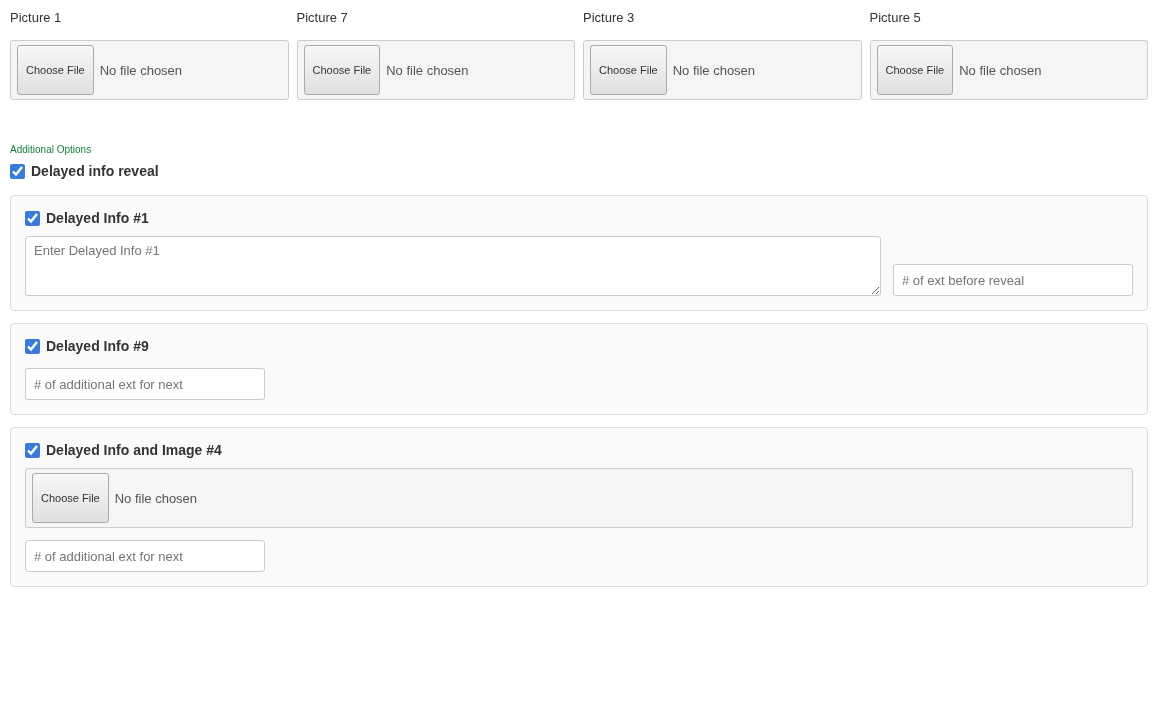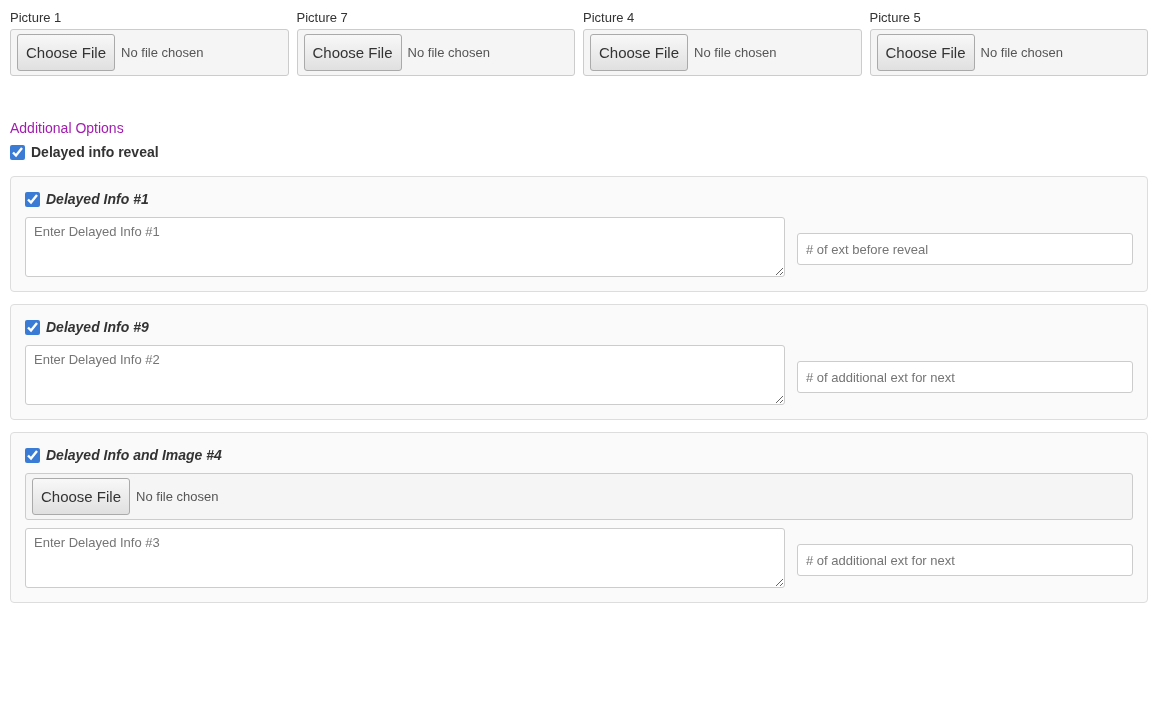--- a/index.html
+++ b/index.html
@@ -17,53 +17,53 @@
       margin-bottom: 16px;
     }
 
     .picture-col {
       flex: 1;
     }
 
     .picture-label {
       font-size: 13px;
       color: #333;
-      margin-bottom: 4px;
+      margin-bottom: 15px;
       display: block;
     }
 
     .file-input-wrapper {
       display: flex;
       align-items: center;
       border: 1px solid #ccc;
       border-radius: 3px;
       padding: 4px 6px;
       background: #f5f5f5;
       gap: 6px;
     }
 
     .choose-file-btn {
       background: linear-gradient(to bottom, #f8f8f8, #e0e0e0);
       border: 1px solid #aaa;
       border-radius: 3px;
-      padding: 9px 8px;
-      font-size: 15px;
+      padding: 18px 8px;
+      font-size: 11px;
       cursor: pointer;
       color: #333;
       white-space: nowrap;
     }
 
     .no-file-text {
       font-size: 13px;
       color: #555;
     }
 
     .additional-options-label {
-      font-size: 14px;
-      color: #a21caf;
+      font-size: 10px;
+      color: #15803d;
       margin-bottom: 8px;
       display: block;
       margin-top: 44px;
     }
 
     .delayed-info-reveal-row {
       display: flex;
       align-items: center;
       gap: 6px;
       margin-bottom: 16px;
@@ -87,45 +87,44 @@
       display: flex;
       align-items: center;
       gap: 6px;
       margin-bottom: 10px;
     }
 
     .delayed-section-title {
       font-size: 14px;
       font-weight: bold;
       color: #333;
-      font-style: italic;
     }
 
     .section-body {
       display: flex;
       gap: 12px;
-      align-items: center;
+      align-items: flex-end;
     }
 
     .delayed-textarea {
       flex: 1;
       width: 100%;
       height: 60px;
       border: 1px solid #ccc;
       border-radius: 3px;
       padding: 6px 8px;
       font-size: 13px;
       color: #999;
       resize: vertical;
       background: #fff;
       font-family: Arial, sans-serif;
     }
 
     .ext-input {
-      width: 336px;
+      width: 240px;
       border: 1px solid #ccc;
       border-radius: 3px;
       padding: 6px 8px;
       font-size: 13px;
       color: #999;
       background: #fff;
       height: 32px;
       font-family: Arial, sans-serif;
     }
 
@@ -166,21 +165,21 @@
     </div>
   </div>
   <div class="picture-col">
     <span class="picture-label">Picture 7</span>
     <div class="file-input-wrapper">
       <button class="choose-file-btn">Choose File</button>
       <span class="no-file-text">No file chosen</span>
     </div>
   </div>
   <div class="picture-col">
-    <span class="picture-label">Picture 4</span>
+    <span class="picture-label">Picture 3</span>
     <div class="file-input-wrapper">
       <button class="choose-file-btn">Choose File</button>
       <span class="no-file-text">No file chosen</span>
     </div>
   </div>
   <div class="picture-col">
     <span class="picture-label">Picture 5</span>
     <div class="file-input-wrapper">
       <button class="choose-file-btn">Choose File</button>
       <span class="no-file-text">No file chosen</span>
@@ -207,35 +206,33 @@
     </div>
   </div>
 </div>
 
 <div class="delayed-section">
   <div class="delayed-section-header">
     <input type="checkbox" checked="" style="">
     <span class="delayed-section-title">Delayed Info #9</span>
   </div>
   <div class="section-body">
-    <textarea class="delayed-textarea" placeholder="Enter Delayed Info #2" style=""></textarea>
     <div class="section-body-right">
       <input type="text" class="ext-input" placeholder="# of additional ext for next" style="">
     </div>
   </div>
 </div>
 
 <div class="delayed-section">
   <div class="delayed-section-header">
     <input type="checkbox" checked="" style="">
     <span class="delayed-section-title">Delayed Info and Image #4</span>
   </div>
   <div class="file-input-wrapper-full">
     <button class="choose-file-btn">Choose File</button>
     <span class="no-file-text">No file chosen</span>
   </div>
   <div class="section-body">
-    <textarea class="delayed-textarea" placeholder="Enter Delayed Info #3" style=""></textarea>
     <div class="section-body-right">
       <input type="text" class="ext-input" placeholder="# of additional ext for next" style="">
     </div>
   </div>
 </div>
 
 </body></html>

